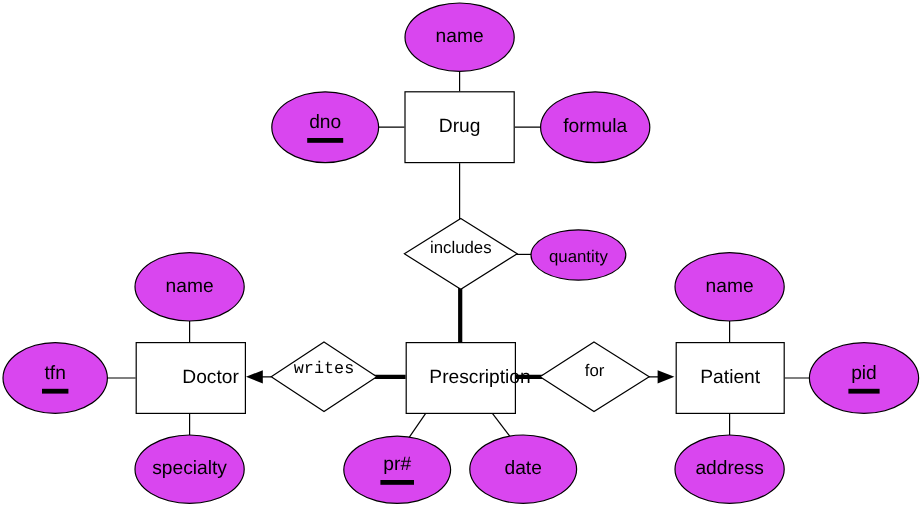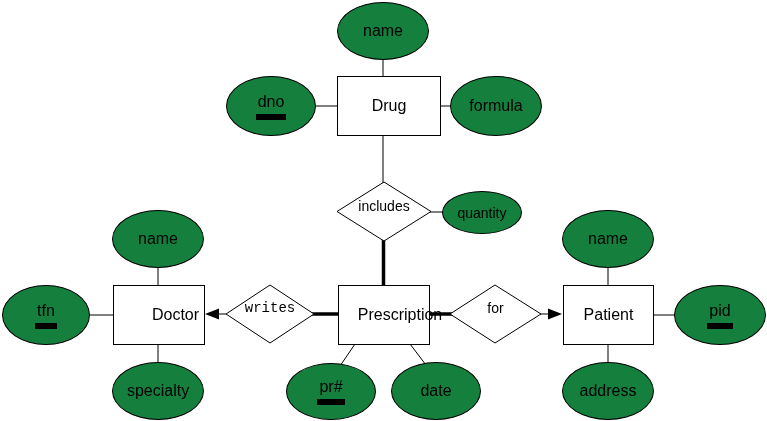--- a/index.html
+++ b/index.html
@@ -24,37 +24,37 @@
     display: flex;
     align-items: center;
     justify-content: center;
     font-size: 16px;
     box-sizing: border-box;
   }
   .attr {
     position: absolute;
     border: 1px solid #000000;
     border-radius: 50%;
-    background: #15803d;
+    background: #d946ef;
     display: flex;
     align-items: center;
     justify-content: center;
     font-size: 16px;
     box-sizing: border-box;
   }
   .attr.small { font-size: 14px; }
   .rel-label {
     position: absolute;
     display: flex;
     justify-content: center;
     font-size: 14px;
     pointer-events: none;
   }
   .key-underline {
-    border-bottom: 6px solid #000000;
+    border-bottom: 4px solid #000000;
     padding: 0 2px 3px 2px;
   }
 </style>
 </head>
 <body>
 
 <div id="canvas">
 
   <svg id="wires" viewBox="0 0 767 421" xmlns="http://www.w3.org/2000/svg">
 
@@ -79,21 +79,21 @@
     <line x1="427" y1="314" x2="453" y2="314" stroke="#000" stroke-width="3.5"></line>
 
     <polygon points="205,314 219,308.5 219,319.5" fill="#000"></polygon>
     <polygon points="562,314 548,308.5 548,319.5" fill="#000"></polygon>
 
     <polygon points="384,182 431,211.5 384,241 337,211.5" fill="#fff" stroke="#000" stroke-width="1"></polygon>
     <polygon points="270,285 314,314 270,343 226,314" fill="#fff" stroke="#000" stroke-width="1"></polygon>
     <polygon points="495,285 541,314 495,343 450,314" fill="#fff" stroke="#000" stroke-width="1"></polygon>
   </svg>
 
-  <div class="entity" style="left:337px; top:76px; width:104px; height:60px;">
+  <div class="entity" style="left:337px; top:76px; width:92px; height:60px;">
     <span>Drug</span>
   </div>
   <div class="entity" style="left:113px; top:285px; width:92px; height:60px;padding-left:33px;">
     <span>Doctor</span>
   </div>
   <div class="entity" style="left:338px; top:285px; width:92px; height:60px;padding-left:32px;">
     <span>Prescription</span>
   </div>
   <div class="entity" style="left:563px; top:285px; width:91px; height:60px;">
     <span>Patient</span>

